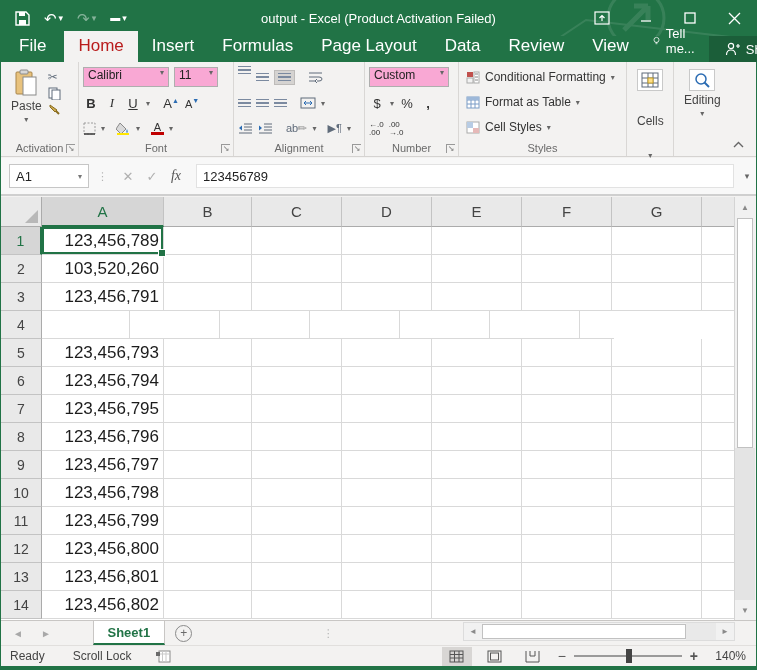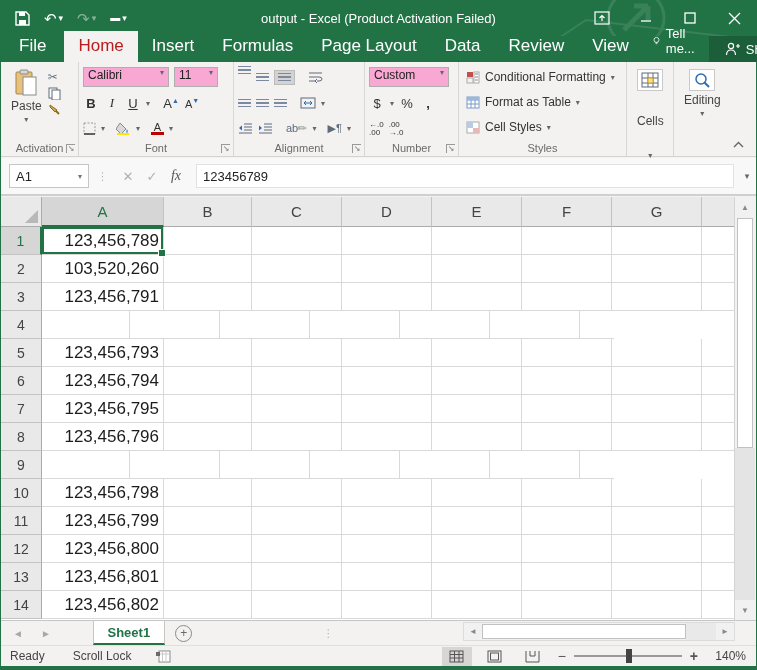--- a/index.html
+++ b/index.html
@@ -528,20 +528,21 @@
           <div class="cell" style="width: 88px;"></div>
           <div class="cell" style="width: 90px;"></div>
           <div class="cell" style="width: 90px;"></div>
           <div class="cell" style="width: 90px;"></div>
           <div class="cell" style="width: 90px;"></div>
           <div class="cell" style="width: 90px;"></div>
           <div class="cell" style="width: 34px; border-right: none;"></div>
         </div>
         <div class="grow">
           <div class="rh">9</div>
+          <div class="cell" style="width: 122px;">123,456,797</div>
           <div class="cell" style="width: 88px;"></div>
           <div class="cell" style="width: 90px;"></div>
           <div class="cell" style="width: 90px;"></div>
           <div class="cell" style="width: 90px;"></div>
           <div class="cell" style="width: 90px;"></div>
           <div class="cell" style="width: 90px;"></div>
           <div class="cell" style="width: 34px; border-right: none;"></div>
         </div>
         <div class="grow">
           <div class="rh">10</div>

